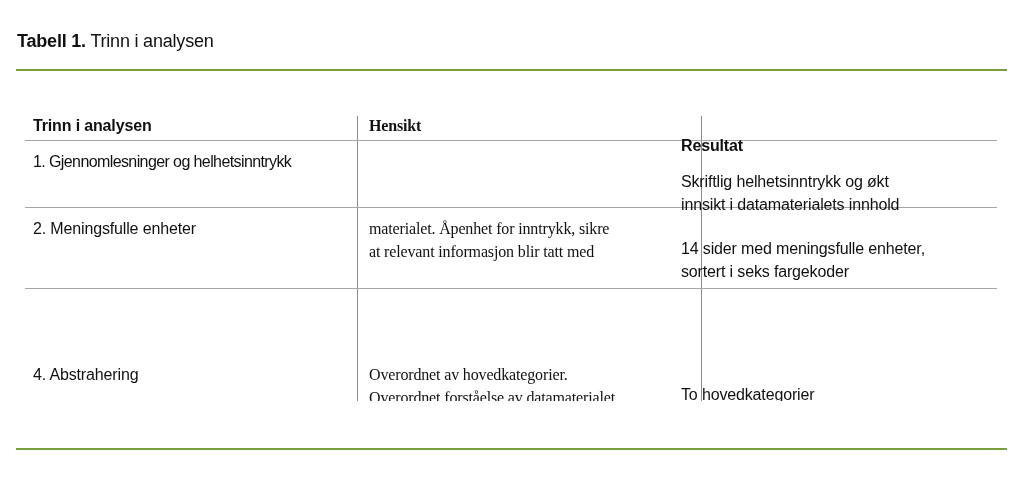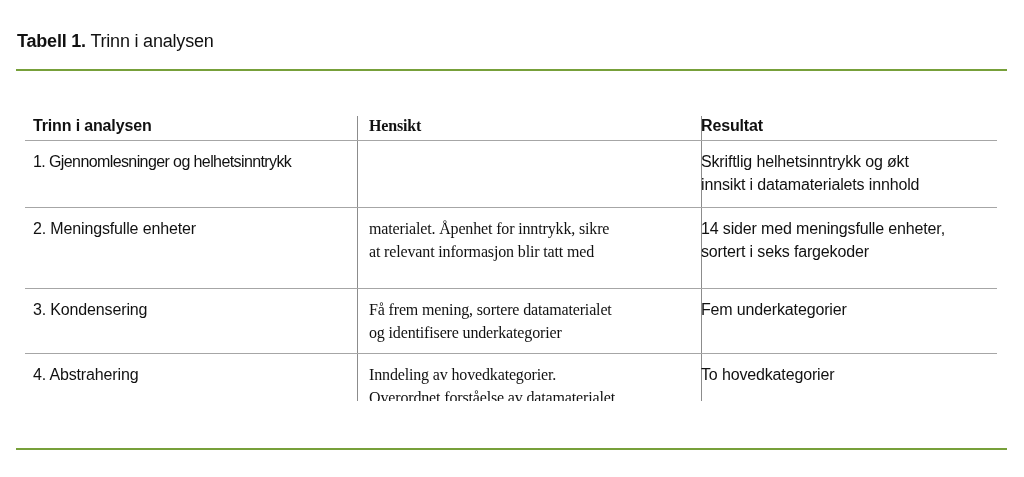--- a/index.html
+++ b/index.html
@@ -54,21 +54,21 @@
     .cell {
       position: absolute;
       top: 0;
       font-size: 16px;
       line-height: 23px;
       white-space: nowrap;
       letter-spacing: -0.15px;
     }
     .c1 { left: 8px; }
     .c2 { left: 344px; font-family: Liberation Serif, serif; }
-    .c3 { left: 676px; }
+    .c3 { left: 656px; margin-top: 20px; }
     .hdr .cell { font-weight: bold; top: 4px; }
     .body-row .cell { top: 9px; }
     .vline {
       position: absolute;
       top: 6px;
       width: 1px;
       height: 285px;
       background: #8c8c8c;
     }
     .v1 { left: 332px; }
@@ -108,35 +108,25 @@
     <div class="cell c2">
       <div>materialet. Åpenhet for inntrykk, sikre</div>
       <div>at relevant informasjon blir tatt med</div>
     </div>
     <div class="cell c3">
       <div>14 sider med meningsfulle enheter,</div>
       <div>sortert i seks fargekoder</div>
     </div>
   </div>
 
-  <div class="row body-row" style="top:179px; height:64px;">
-    <div class="cell c1">3. Kondensering</div>
-    <div class="cell c2">
-      <div>Få frem mening, sortere datamaterialet</div>
-      <div>og identifisere underkategorier</div>
-    </div>
-    <div class="cell c3">
-      <div>Fem underkategorier</div>
-    </div>
-  </div>
 
   <div class="row body-row last" style="top:244px; height:47px;">
     <div class="cell c1">4. Abstrahering</div>
     <div class="cell c2">
-      <div>Inndeling av hovedkategorier.</div>
+      <div>Overordnet av hovedkategorier.</div>
       <div>Overordnet forståelse av datamaterialet</div>
     </div>
     <div class="cell c3">
       <div>To hovedkategorier</div>
     </div>
   </div>
 
 </div>
 
 <div class="rule-green rule-bottom"></div>

